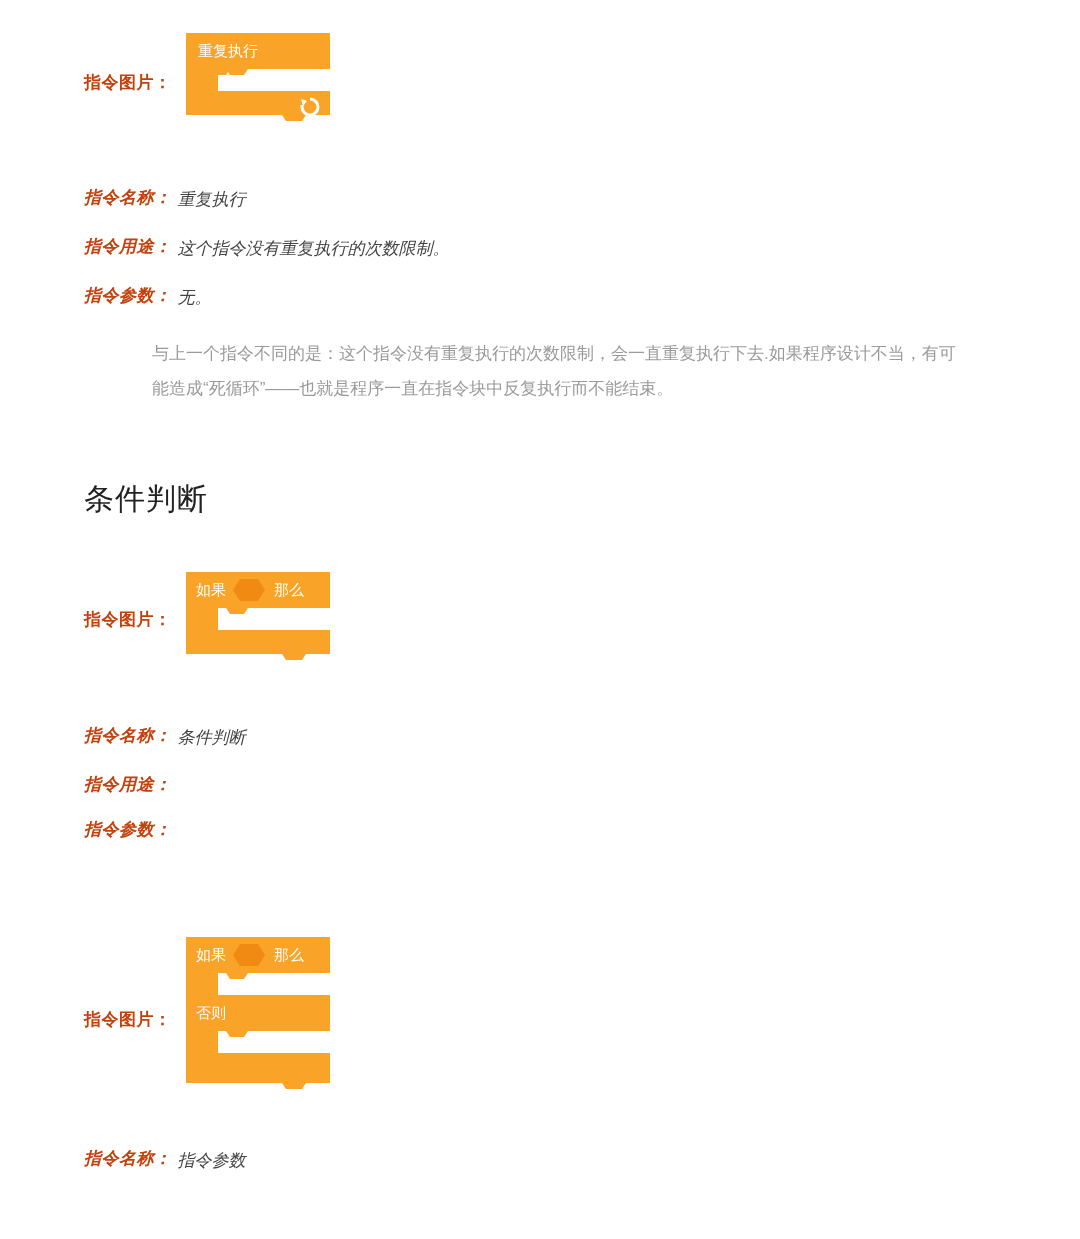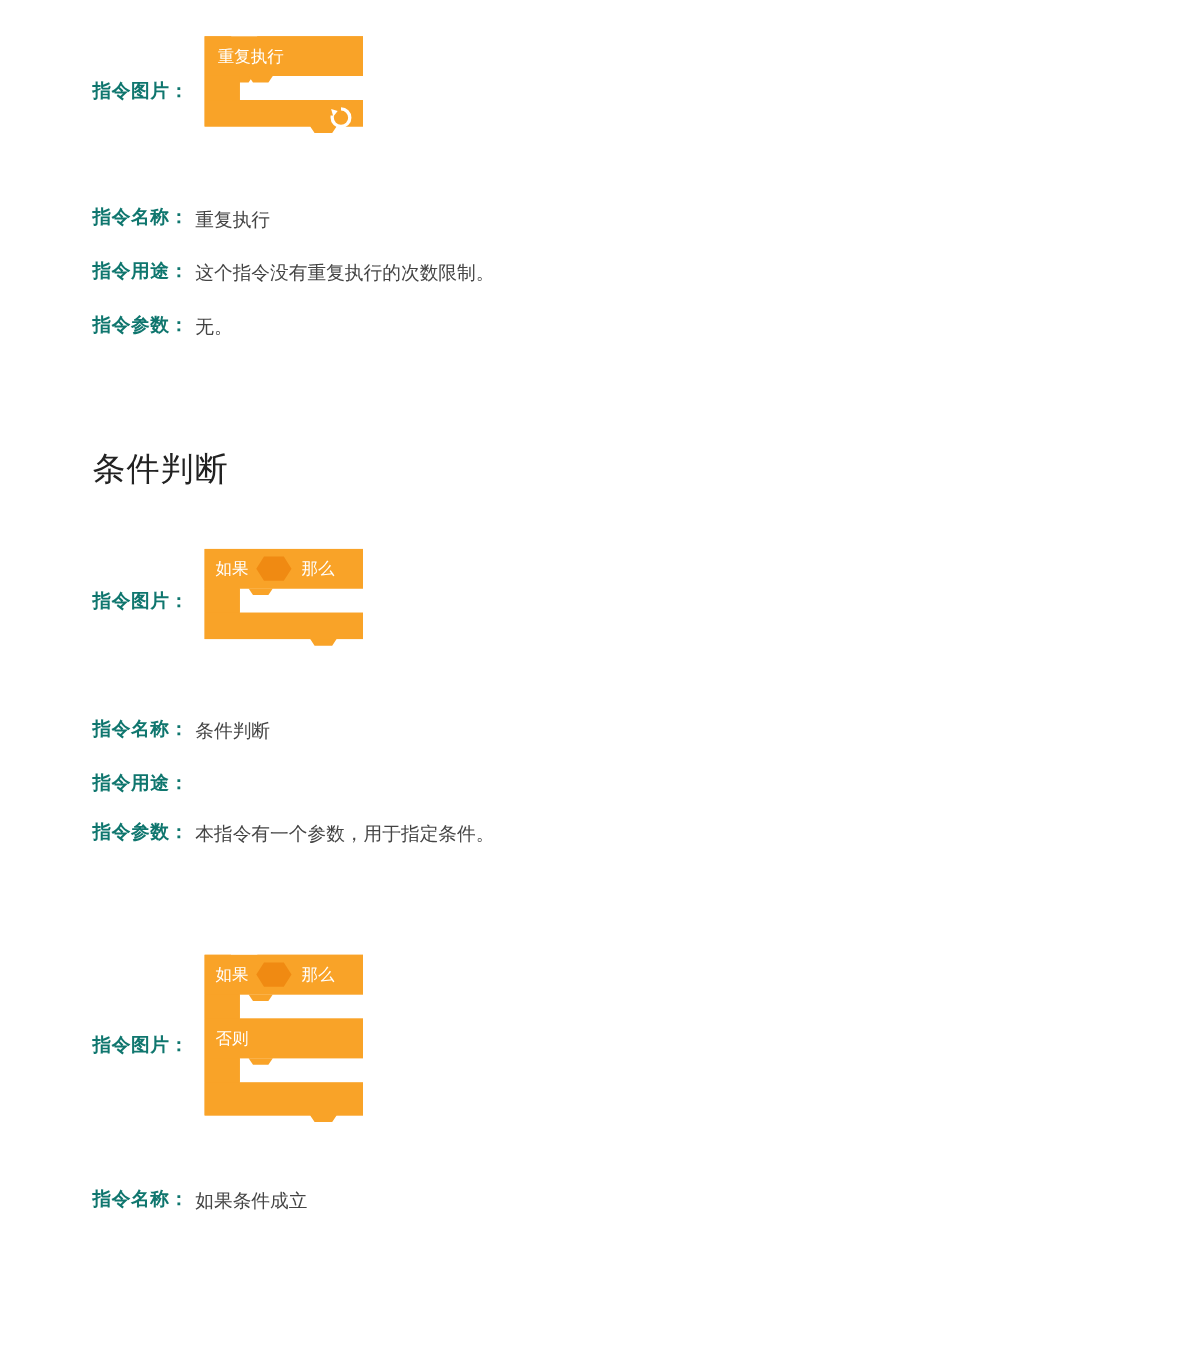--- a/index.html
+++ b/index.html
@@ -24,21 +24,21 @@
   
   .row {
     display: flex;
     align-items: flex-start;
     padding: 0 0 0 84px;
     box-sizing: border-box;
   }
   .row .label {
     font-weight: bold;
     font-size: 17px;
-    color: #0f766e;
+    color: #c2410c;
     white-space: nowrap;
     letter-spacing: 0.5px;
   }
   .row .value {
     font-size: 17px;
     color: #444;
     margin-left: 6px;
     line-height: 1.6;
   }
 
@@ -48,20 +48,21 @@
   }
   .img-row .label {
     padding-top: 0;
   }
   .img-row .blockwrap {
     margin-left: 10px;
   }
 
   .text-row {
     margin: 22px 0;
+    font-style: italic;
   }
 
   .note {
     margin: 24px 0 0 0;
     padding: 0 120px 0 152px;
     font-size: 17px;
     line-height: 2.1;
     color: #9a9a9a;
   }
 
@@ -134,20 +135,21 @@
   <div class="row text-row">
     <span class="label">指令用途：</span>
     <span class="value">这个指令没有重复执行的次数限制。</span>
   </div>
 
   <div class="row text-row">
     <span class="label">指令参数：</span>
     <span class="value">无。</span>
   </div>
 
+  <p class="note">与上一个指令不同的是：这个指令没有重复执行的次数限制，会一直重复执行下去.如果程序设计不当，有可能造成“死循环”——也就是程序一直在指令块中反复执行而不能结束。</p>
 
   <div class="spacer-lg"></div>
 
   <h2 class="section-title">条件判断</h2>
 
   <div class="spacer-md"></div>
 
   <div class="row img-row">
     <span class="label">指令图片：</span>
     <span class="blockwrap">
@@ -171,21 +173,20 @@
     <span class="label">指令名称：</span>
     <span class="value">条件判断</span>
   </div>
 
   <div class="row text-row">
     <span class="label">指令用途：</span>
   </div>
 
   <div class="row text-row">
     <span class="label">指令参数：</span>
-    <span class="value">本指令有一个参数，用于指定条件。</span>
   </div>
 
   <div class="spacer-lg"></div>
 
   <div class="row img-row">
     <span class="label">指令图片：</span>
     <span class="blockwrap">
       <svg class="block-svg" width="152" height="168" viewBox="0 0 152 168">
         <path d="M4 2 L28 2 L32 8 L48 8 L52 2 L148 2 L148 38 L36 38 L36 60 L148 60 L148 96 L36 96 L36 118 L148 118 L148 148 L124 148 L120 154 L104 154 L100 148 L4 148 Z" fill="#f9a328"></path>
         <rect x="4" y="2" width="144" height="36" fill="#f9a328"></rect>
@@ -200,16 +201,16 @@
         <text class="blk-text" x="92" y="25">那么</text>
         <text class="blk-text" x="14" y="83">否则</text>
       </svg>
     </span>
   </div>
 
   <div class="spacer-sm"></div>
 
   <div class="row text-row">
     <span class="label">指令名称：</span>
-    <span class="value">如果条件成立</span>
+    <span class="value">指令参数</span>
   </div>
 
 </div>
 
 </body></html>

